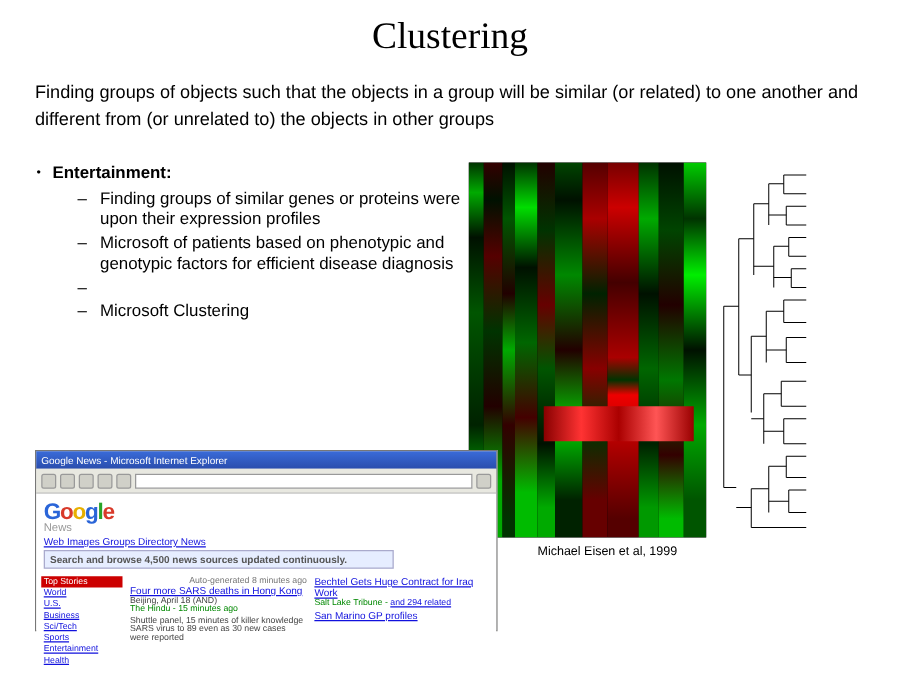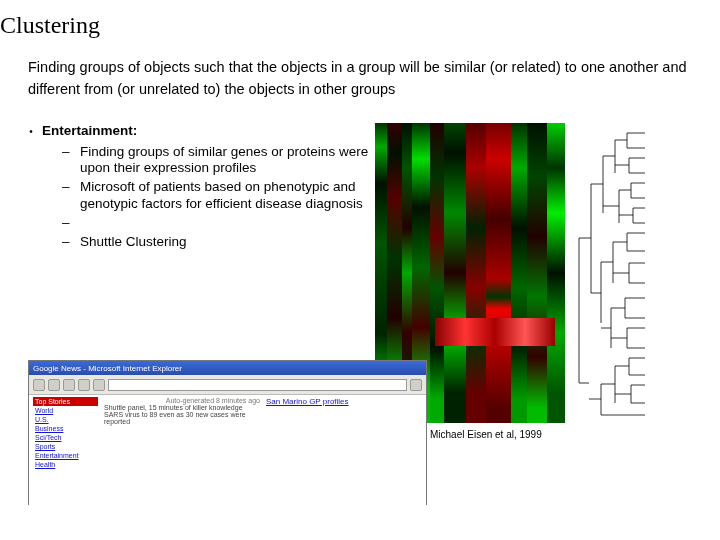--- a/index.html
+++ b/index.html
@@ -6,21 +6,22 @@
   body {
     width: 720px;
     height: 540px;
     background: #fff;
     font-family: Arial, Helvetica, sans-serif;
     color: #000;
     position: relative;
     overflow: hidden;
   }
   .title {
-    font-size: 24px;
+    text-align: center;
+    font-size: 30px;
     font-weight: normal;
     padding-top: 12px;
     padding-bottom: 18px;
     font-family: "Times New Roman", serif;
   }
   .definition {
     font-size: 14.5px;
     line-height: 1.5;
     padding: 0 28px 22px 28px;
   }
@@ -35,21 +36,21 @@
   .apps-label { font-weight: bold; }
   .bullet-row { display: flex; }
   .bullet { width: 22px; text-align: center; font-size: 10px; padding-top: 3px; }
   .sub-list { list-style: none; padding-left: 42px; padding-top: 6px; }
   .sub-list li { display: flex; margin-bottom: 2px; line-height: 1.25; }
   .dash { width: 18px; flex-shrink: 0; }
   .browser {
     position: absolute;
     left: 28px;
     top: 360px;
-    width: 399px;
+    width: 370px;
     height: 145px;
     border: 1.5px solid #777;
     background: #f0f0ea;
     font-size: 8px;
   }
   .browser-titlebar {
     height: 14px;
     background: linear-gradient(#3a6bd8, #2a4dad);
     display: flex;
     align-items: center;
@@ -126,21 +127,21 @@
         </li>
       <li>
           <span class="dash">–</span>
           <span>Microsoft of patients based on phenotypic and genotypic factors for efficient disease diagnosis</span>
         </li>
       <li>
           <span class="dash">–</span>
         </li>
       <li>
           <span class="dash">–</span>
-          <span>Shuttle Clustering</span>
+          <span>Microsoft Clustering</span>
         </li>
     </ul>
   </div>
 
   <div class="right-col">
     <div class="heatmap">
       <div class="hm-col" style="left:0;width:12px;background:linear-gradient(#030,#0a0 8%,#010 20%,#050 40%,#020 70%,#0c0 90%)"></div>
       <div class="hm-col" style="left:12px;width:15px;background:linear-gradient(#300,#010 10%,#500 25%,#030 45%,#200 65%,#0a0 85%)"></div>
       <div class="hm-col" style="left:27px;width:10px;background:linear-gradient(#010,#050 15%,#200 35%,#0a0 50%,#300 70%,#030 95%)"></div>
       <div class="hm-col" style="left:37px;width:18px;background:linear-gradient(#030,#0d0 12%,#010 28%,#060 48%,#400 68%,#0b0 88%)"></div>
@@ -169,38 +170,53 @@
     <div class="tb-btn"></div>
     <div class="tb-btn"></div>
     <div class="tb-btn"></div>
     <div class="tb-btn"></div>
     <div class="tb-btn"></div>
     <div class="addr"></div>
     <div class="tb-btn"></div>
   </div>
   <div class="browser-body">
     <div style="flex:1">
+      <div class="logo-block">
+        <div class="g-logo"><span class="g-b">G</span><span class="g-r">o</span><span class="g-y">o</span><span class="g-b">g</span><span class="g-g">l</span><span class="g-r">e</span></div>
+        <div class="news-sub">News</div>
+        <div class="tabs"><span class="blue">Web  Images  Groups  Directory  News</span></div>
+        <div class="search-strip"><b>Search and browse 4,500 news sources updated continuously.</b></div>
+      </div>
       <div class="news-cols">
         <div class="sidebar-news">
           <div class="ts">Top Stories</div>
           <div class="blue">World</div>
           <div class="blue">U.S.</div>
           <div class="blue">Business</div>
           <div class="blue">Sci/Tech</div>
           <div class="blue">Sports</div>
           <div class="blue">Entertainment</div>
           <div class="blue">Health</div>
         </div>
         <div class="col2">
           <div style="text-align:right;color:#777">Auto-generated 8 minutes ago</div>
           <div class="story">
+            <div class="story-h">Four more SARS deaths in Hong Kong</div>
+            <div class="story-s"><span>Beijing, April 18 (AND)</span></div>
+            <div class="gr">The Hindu - 15 minutes ago</div>
+          </div>
+          <div class="story">
             <div class="story-s">Shuttle panel, 15 minutes of killer knowledge SARS virus to 89 even as 30 new cases were reported</div>
           </div>
         </div>
         <div class="col2">
+          <div class="story">
+            <div class="story-h">Bechtel Gets Huge Contract for Iraq Work</div>
+            <div class="gr"><span>Salt Lake Tribune</span> - <span class="blue">and 294 related</span></div>
+          </div>
           <div class="story">
             <div class="story-h">San Marino GP profiles</div>
           </div>
         </div>
       </div>
     </div>
   </div>
 </div>
 
 <div class="citation">Michael Eisen et al, 1999</div>

